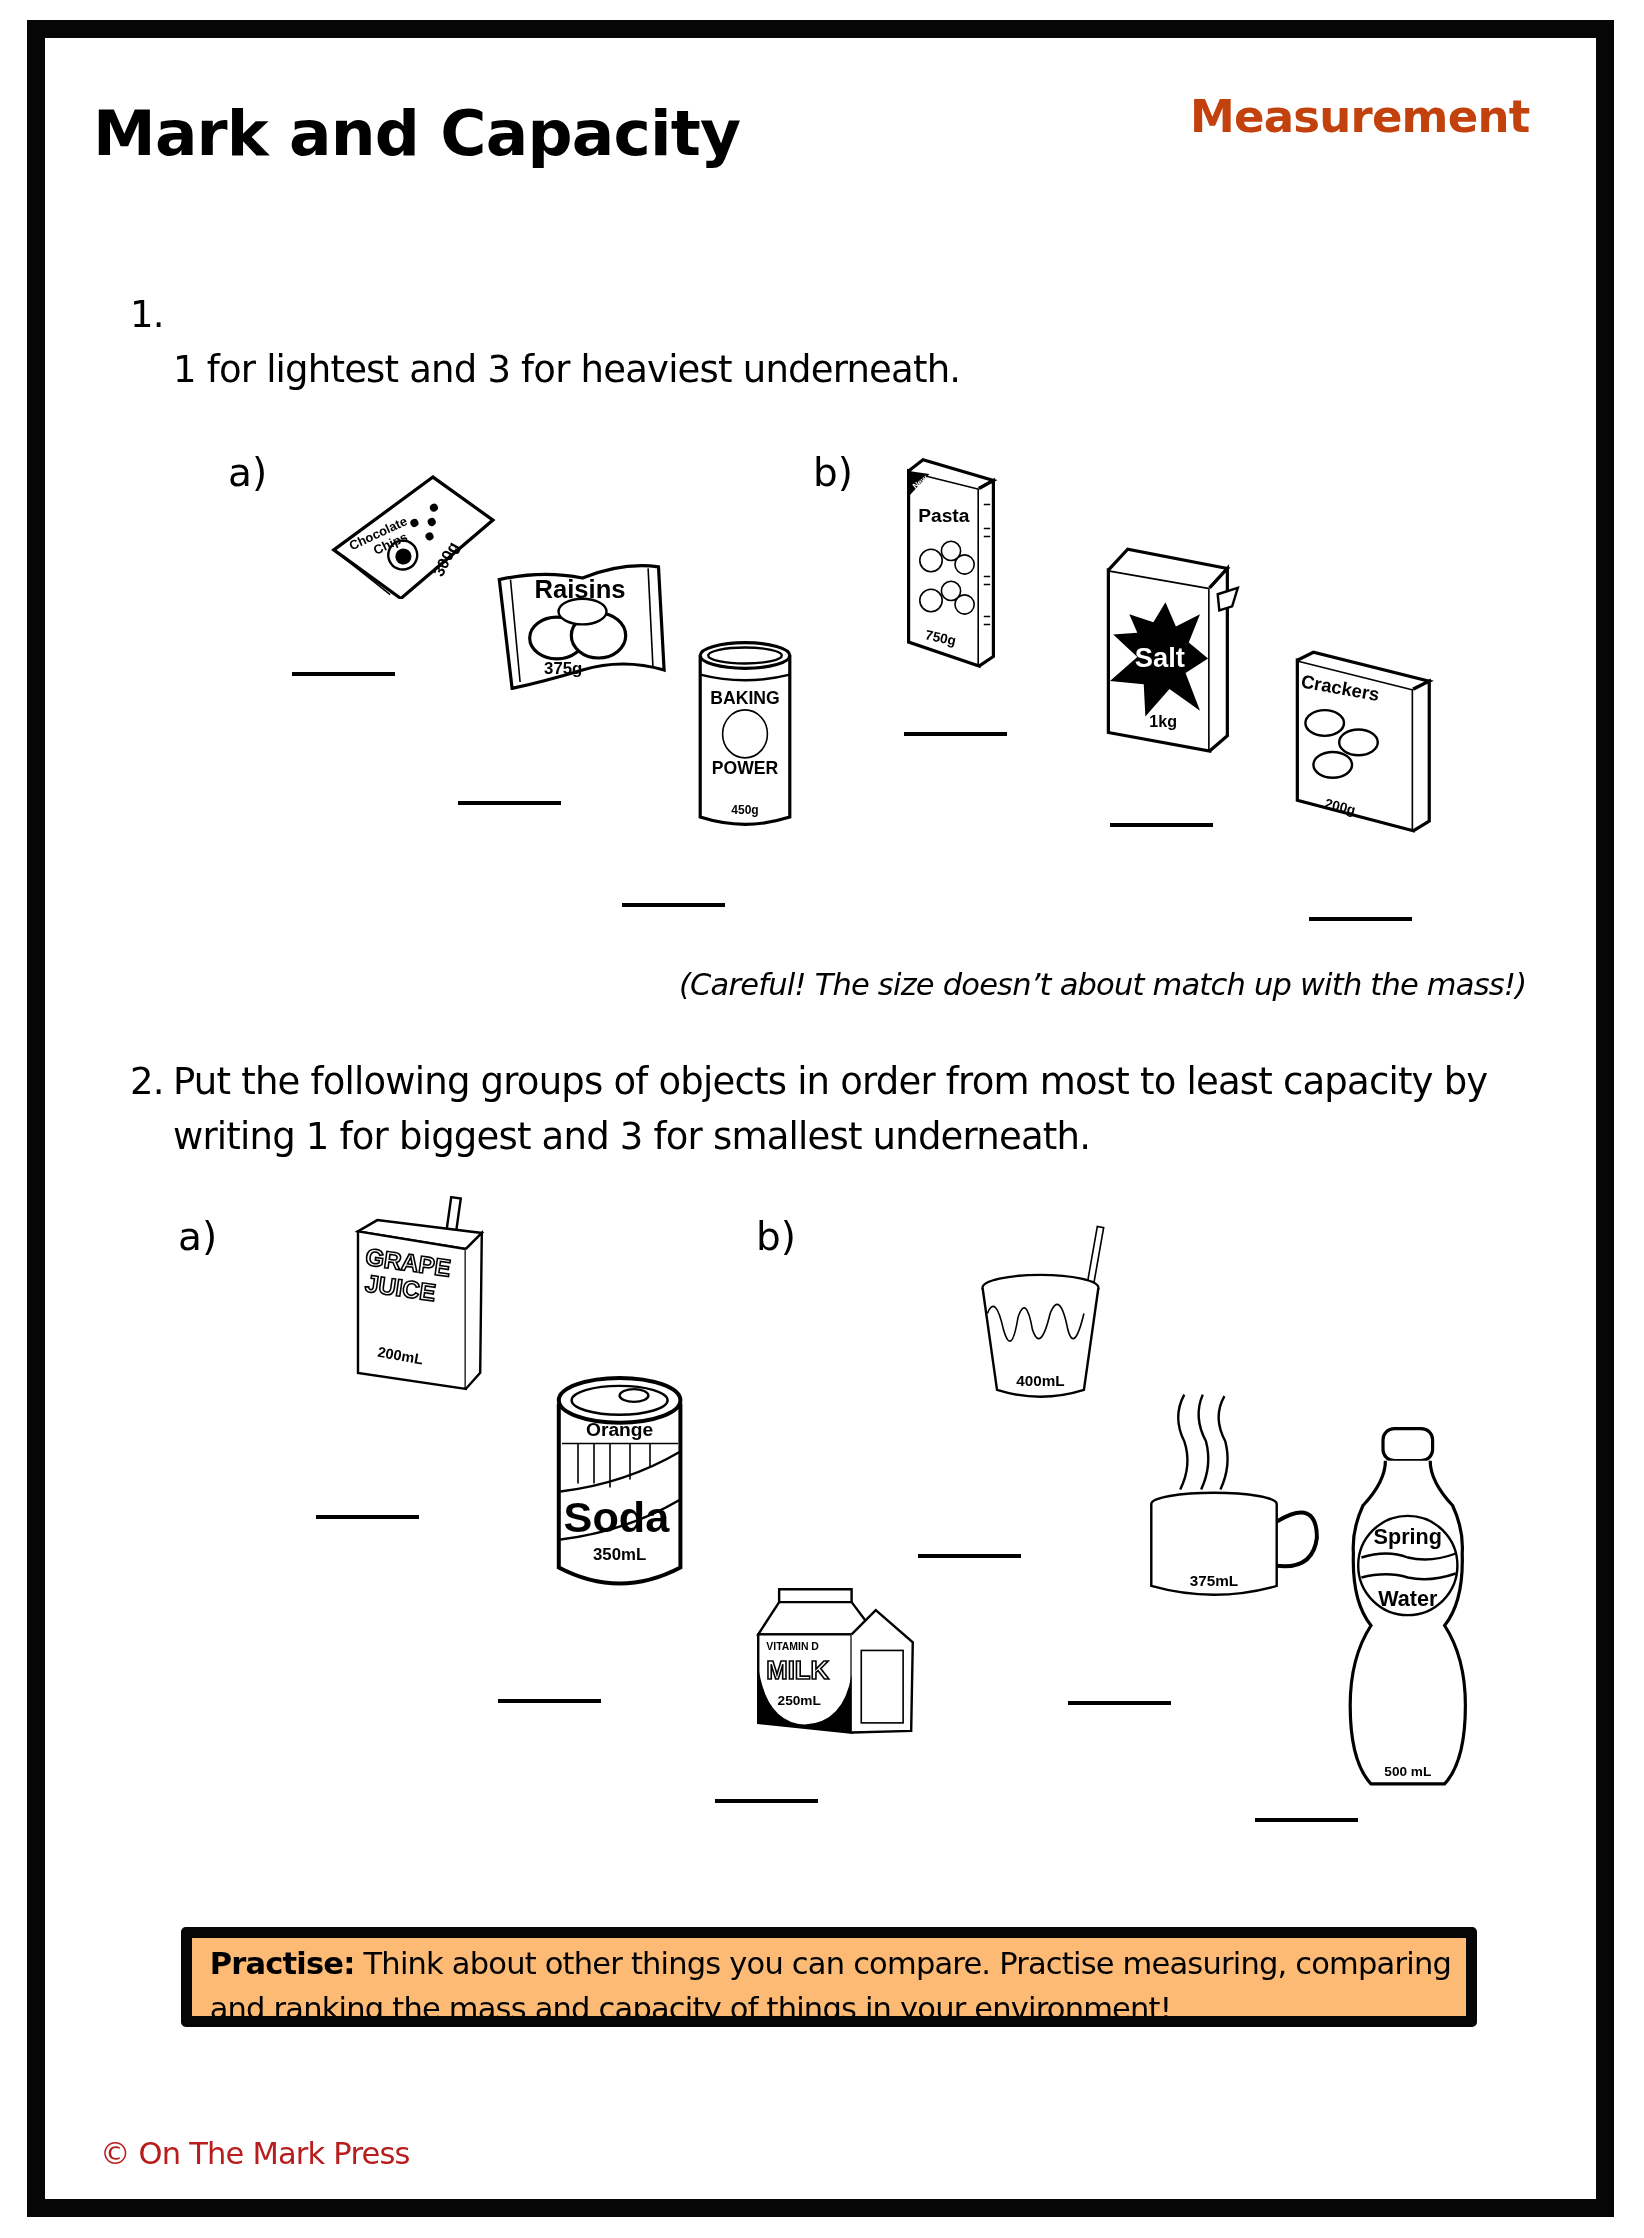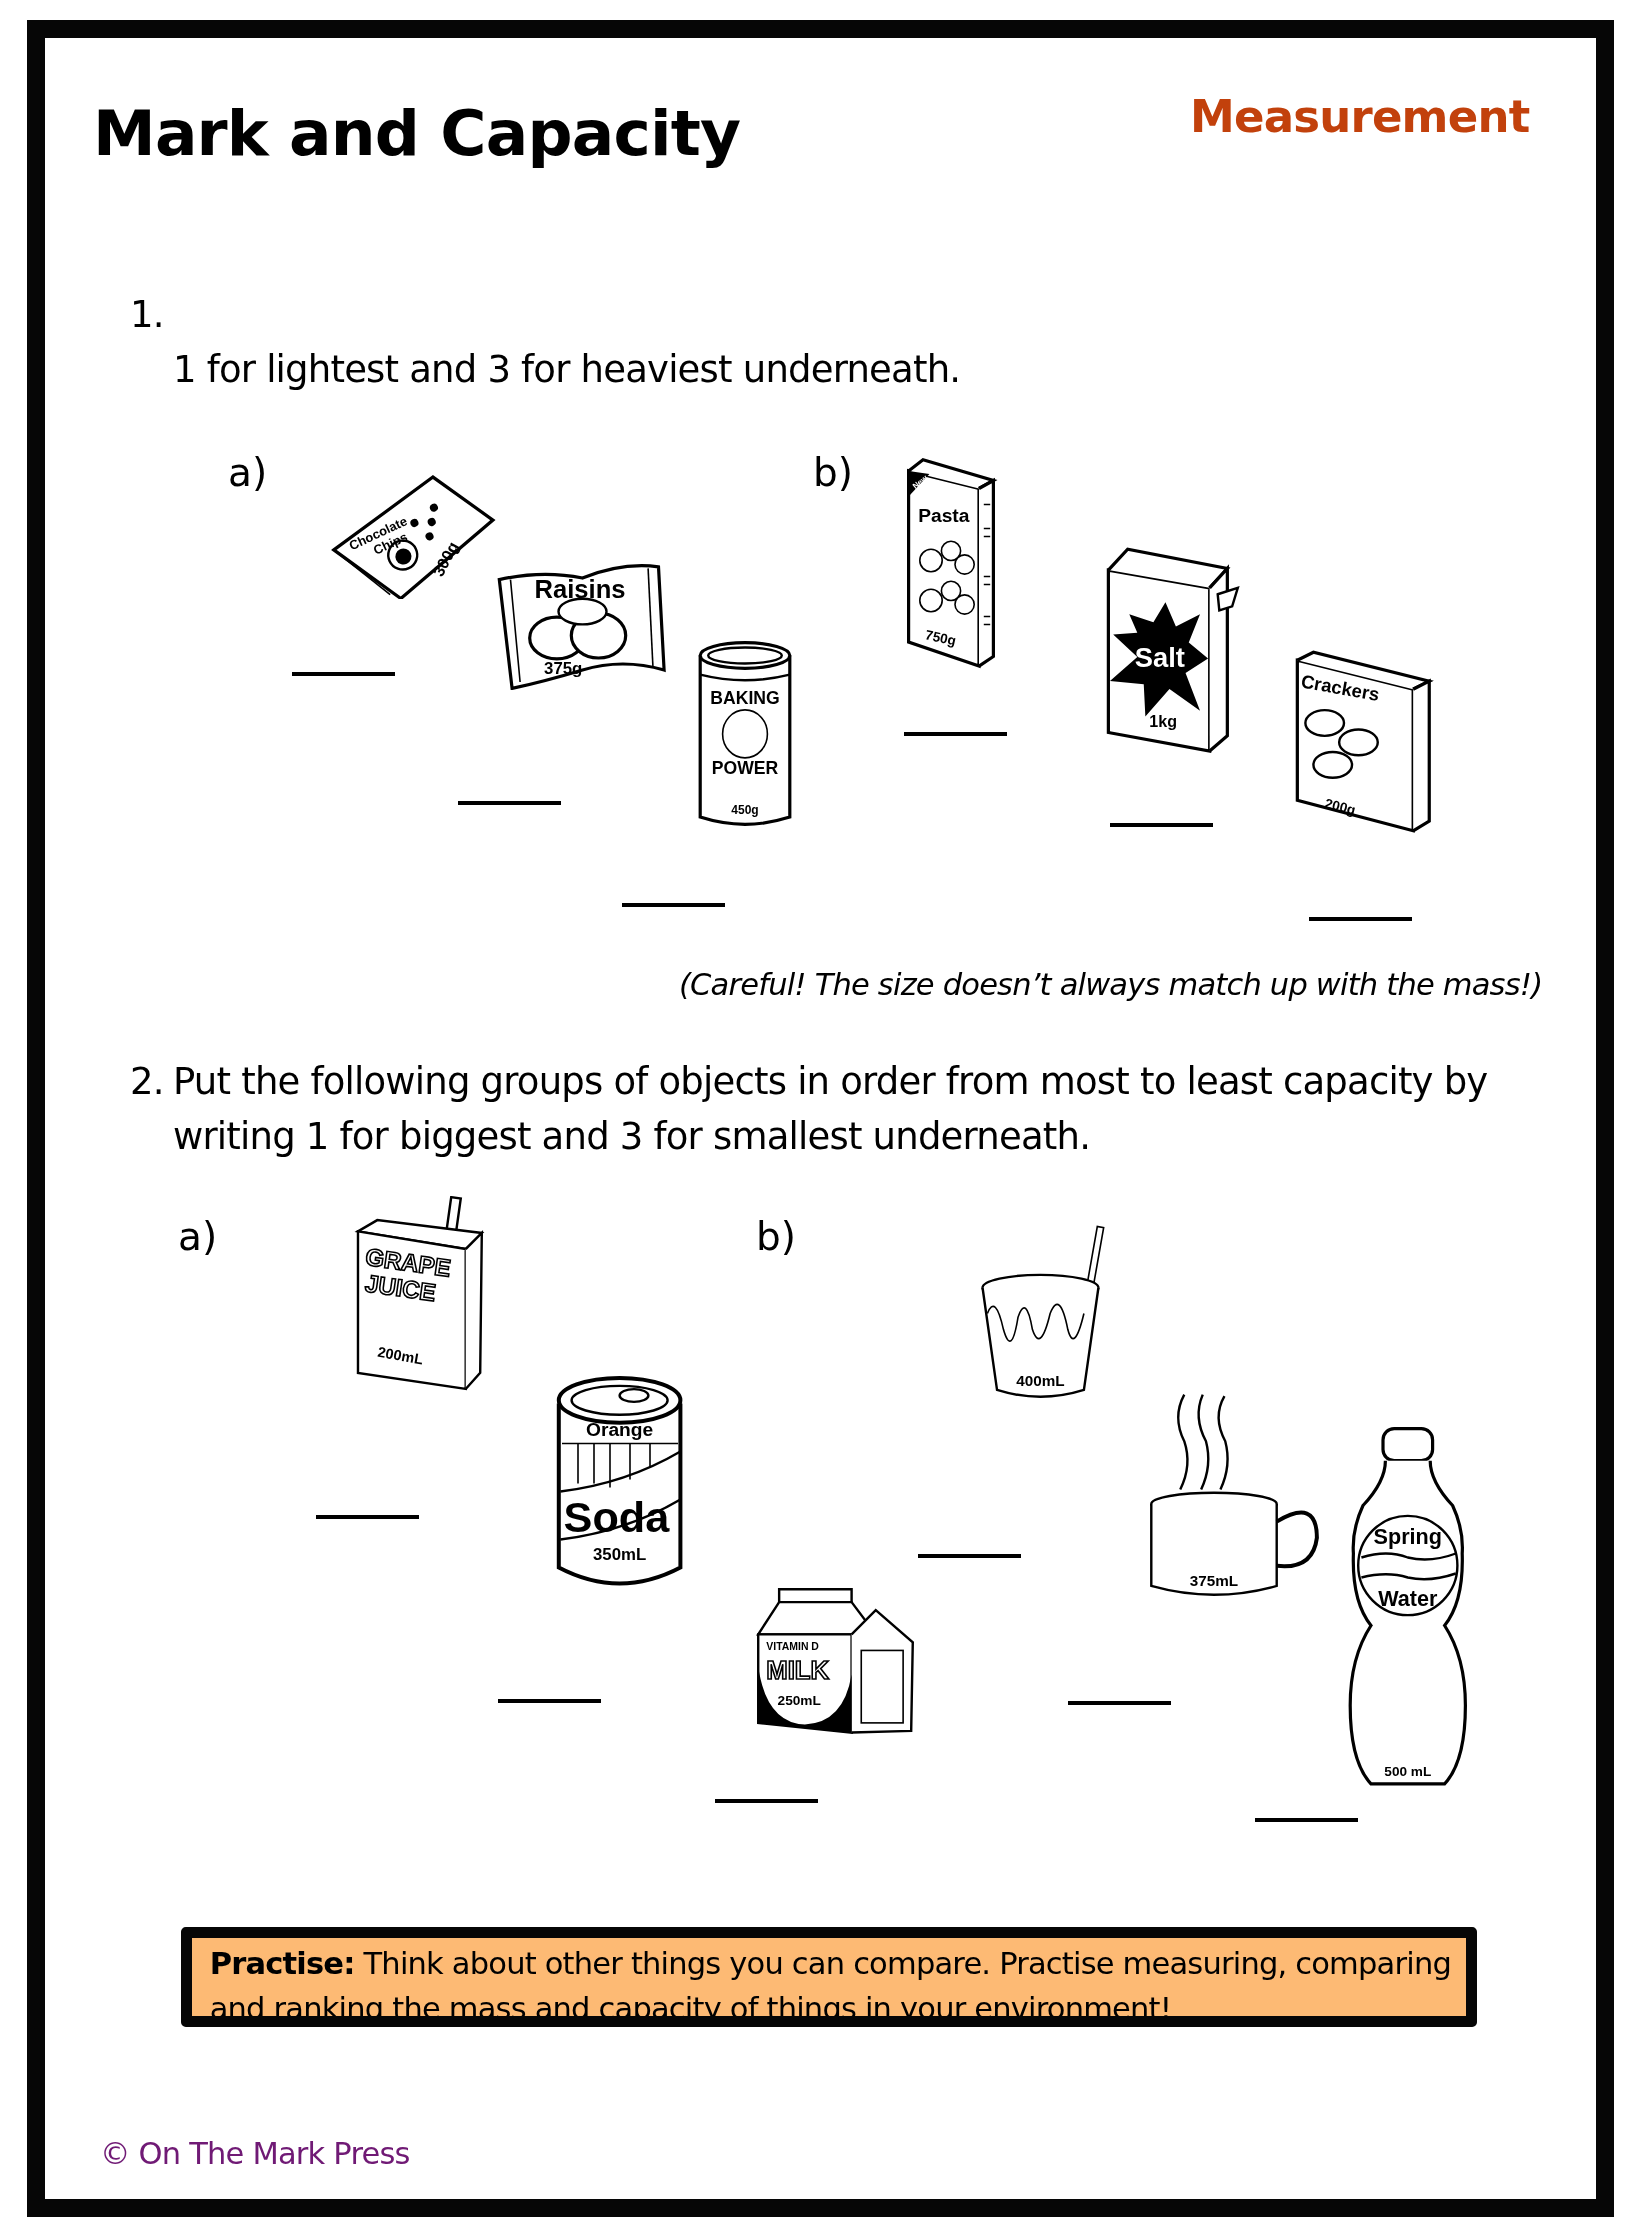--- a/index.html
+++ b/index.html
@@ -16,21 +16,21 @@
   .q .num { position:absolute; left:0; top:0; }
   .q .txt { position:absolute; left:43px; top:0; white-space:nowrap; }
   .lbl { font-size:39px; font-family:"DejaVu Sans", sans-serif; }
   .blank { position:absolute; width:103px; height:4px; background:#000; }
   .note { font-size:30.5px; font-style:italic; font-family:"DejaVu Sans", sans-serif; letter-spacing:-0.8px; white-space:nowrap; }
   .practise { left:181px; top:1927px; width:1296px; height:100px; box-sizing:border-box;
               border:11.2px solid #060606; border-radius:4.8px; background:#fdba74;
               padding:3.2px 14.5px 0 17.7px; font-size:30.5px; line-height:45px;
               font-family:"DejaVu Sans", sans-serif; letter-spacing:-0.8px; overflow:hidden; }
   .practise b { font-weight:bold; }
-  .copy { left:100px; top:2136px; font-size:30.5px; color:#701a75; font-family:"DejaVu Sans", sans-serif; letter-spacing:-0.8px; }
+  .copy { left:100px; top:2136px; font-size:30.5px; color:#b91c1c; font-family:"DejaVu Sans", sans-serif; letter-spacing:-0.8px; }
   svg text { font-family:"Liberation Sans", sans-serif; font-weight:bold; }
   .item { position:absolute; }
 </style>
 </head>
 <body>
 
 <div class="frame"></div>
 
 <div class="abs title">
   <div>Mark and Capacity</div>
@@ -130,21 +130,21 @@
     <ellipse cx="80" cy="116" rx="24" ry="16" fill="#fff" stroke="#000" stroke-width="3"></ellipse>
     <ellipse cx="48" cy="144" rx="24" ry="16" fill="#fff" stroke="#000" stroke-width="3"></ellipse>
     <text x="38" y="200" font-size="17" transform="rotate(14 50 195)">200g</text>
   </svg>
 </div>
 
 <div class="blank" style="left:904px; top:732px;"></div>
 <div class="blank" style="left:1110px; top:823px;"></div>
 <div class="blank" style="left:1309px; top:917px;"></div>
 
-<div class="abs note" style="left:679px; top:967px;">(Careful! The size doesn’t always match up with the mass!)</div>
+<div class="abs note" style="left:679px; top:967px;">(Careful! The size doesn’t about match up with the mass!)</div>
 
 <div class="abs q" style="left:130px; top:1054px; width:1445px; height:112px;">
   <span class="num">2.</span>
   <span class="txt">Put the following groups of objects in order from most to least capacity by</span>
   <span class="txt" style="top:55px;text-align:right;">writing 1 for biggest and 3 for smallest underneath.</span>
 </div>
 
 <div class="abs lbl" style="left:178px; top:1214px;">a)</div>
 <div class="abs lbl" style="left:756px; top:1214px;">b)</div>
 

